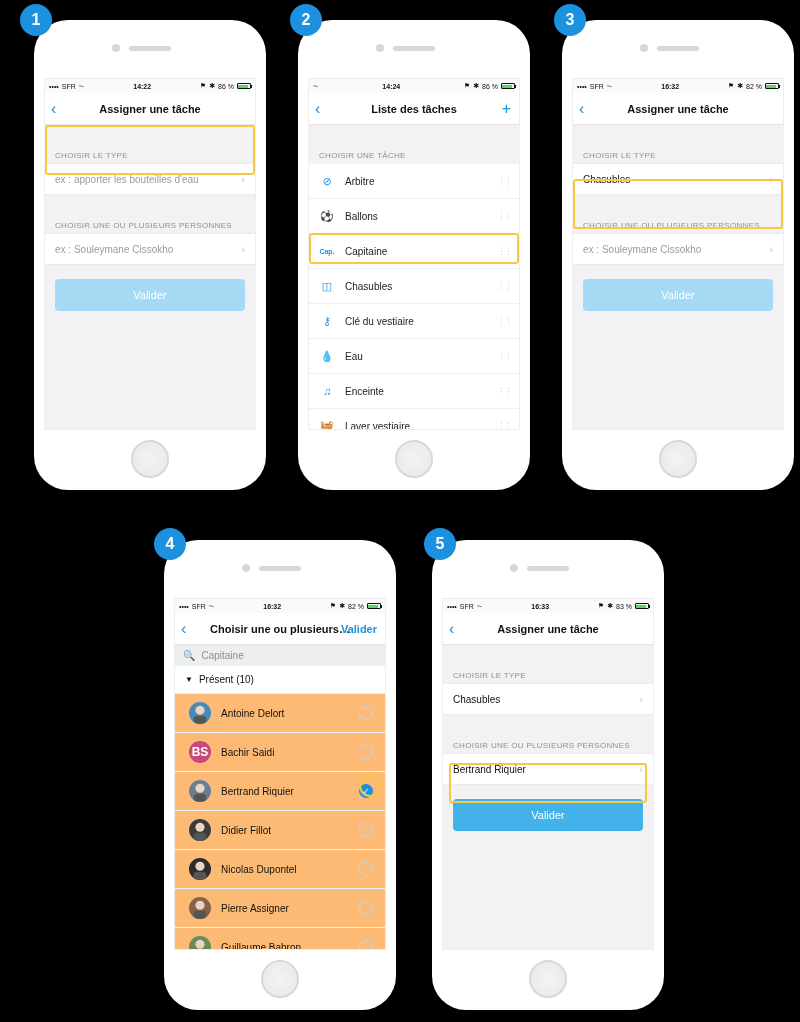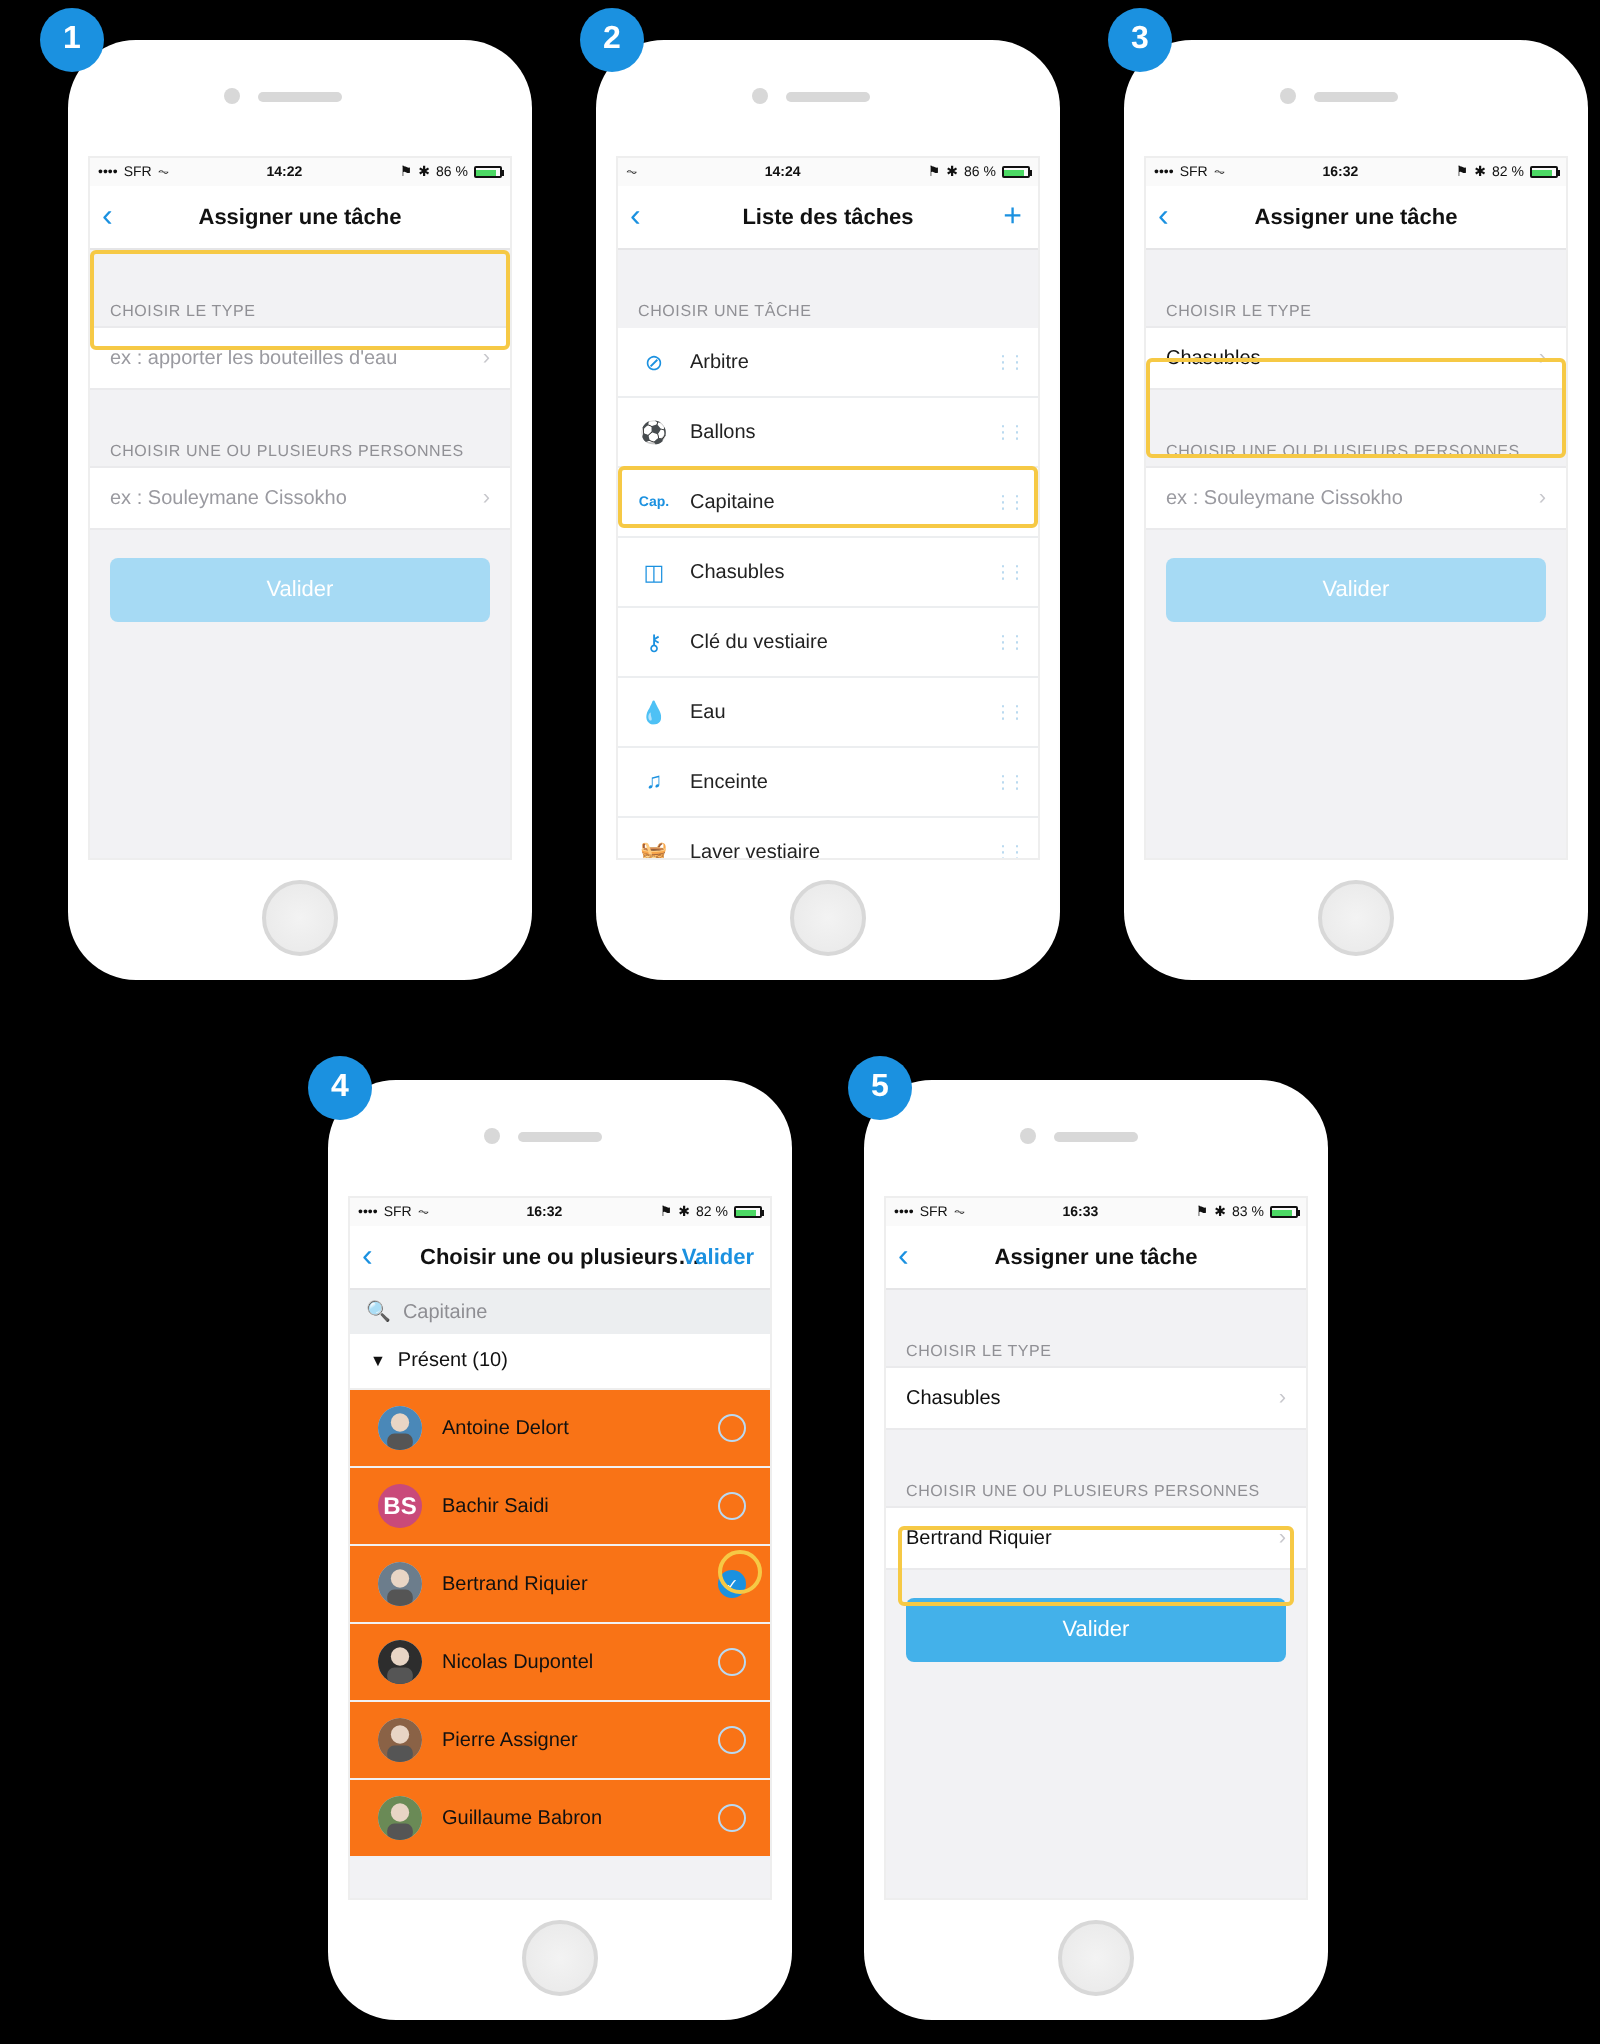--- a/index.html
+++ b/index.html
@@ -204,21 +204,21 @@
     align-items:center;
     gap:6px;
     background:#fff;
     border-bottom:1px solid #eee;
   }
   .person-row {
     padding: 8px 12px 8px 14px;
     display:flex;
     align-items:center;
     gap:10px;
-    background:#f97316;
+    background:#fdba74;
     border-bottom:1px solid #f1f1f3;
     font-size:10px;
     color:#111;
   }
   .avatar {
     width:22px; height:22px; border-radius:50%;
     background:#c9d3db;
     display:flex; align-items:center; justify-content:center;
     color:#fff; font-size:12px; font-weight:600;
     overflow:hidden;
@@ -447,20 +447,31 @@
               <circle cx="12" cy="9" r="5" fill="#e8d5c5"></circle>
               <rect x="5" y="15" width="14" height="9" rx="4" fill="#555"></rect>
             </svg>
           </div>
           <span>Bertrand Riquier</span>
           <div class="radio checked">✓</div>
         </div>
         <div class="person-row">
           <div class="avatar">
             <svg viewBox="0 0 24 24">
+              <rect width="24" height="24" fill="#3b3b3b"></rect>
+              <circle cx="12" cy="9" r="5" fill="#e8d5c5"></circle>
+              <rect x="5" y="15" width="14" height="9" rx="4" fill="#555"></rect>
+            </svg>
+          </div>
+          <span>Didier Fillot</span>
+          <div class="radio"></div>
+        </div>
+        <div class="person-row">
+          <div class="avatar">
+            <svg viewBox="0 0 24 24">
               <rect width="24" height="24" fill="#2d2d2d"></rect>
               <circle cx="12" cy="9" r="5" fill="#e8d5c5"></circle>
               <rect x="5" y="15" width="14" height="9" rx="4" fill="#555"></rect>
             </svg>
           </div>
           <span>Nicolas Dupontel</span>
           <div class="radio"></div>
         </div>
         <div class="person-row">
           <div class="avatar">

